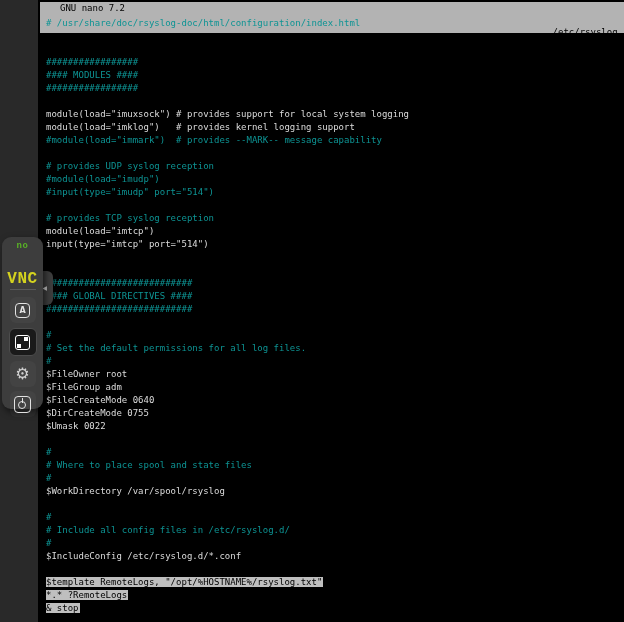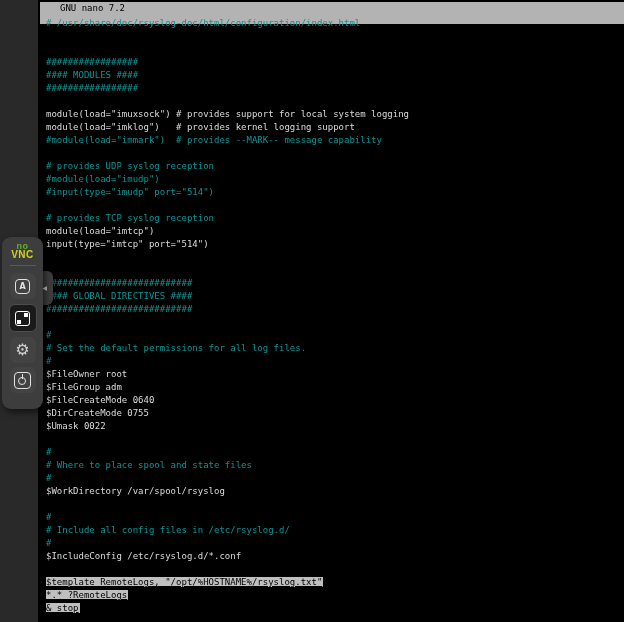--- a/index.html
+++ b/index.html
@@ -11,48 +11,48 @@
   html,body{width:624px;height:622px;overflow:hidden;}
   body{
     position:relative;background:var(--terminal_bg);
     font-family:"DejaVu Sans Mono","Liberation Mono",monospace;
   }
   
   .side-strip{position:absolute;left:0;top:0;width:38px;height:622px;background:var(--strip_bg);}
   
   .terminal{position:absolute;left:38px;top:0;width:586px;height:622px;background:var(--terminal_bg);}
   .titlebar{
-    position:absolute;left:2px;top:2px;right:0;height:22px;background:var(--titlebar_bg);
+    position:absolute;left:2px;top:2px;right:0;height:31px;background:var(--titlebar_bg);
     color:#000;font-size:9px;line-height:13px;display:flex;justify-content:space-between;white-space:pre;
   }
   .titlebar .app{padding-left:20px;}
   .titlebar .file{padding-right:1px;margin-top:24px;}
   .buffer{
     position:absolute;left:8px;top:17px;right:0;bottom:0;
     font-size:9px;line-height:13px;color:var(--fg);white-space:pre;overflow:hidden;
   }
   .tl{height:13px;white-space:pre;}
   .tl .c{color:var(--comment);}
   .tl .p{color:var(--fg);}
-  .tl .sel{background:var(--selection_bg);color:#000;padding:0 1px;margin-left:-1px;text-decoration:underline;}
+  .tl .sel{background:var(--selection_bg);color:#000;padding:0 1px;margin-left:-1px;}
   
   .vnc-handle{
     position:absolute;left:36px;top:271px;width:17px;height:34px;background:var(--panel_bg);
     border-radius:6px;z-index:4;display:flex;align-items:center;justify-content:center;
     box-shadow:2px 2px 5px rgba(0,0,0,.55);cursor:pointer;
   }
   .vnc-handle .tri{color:#c9c9c9;font-size:6px;line-height:6px;font-family:"DejaVu Sans",sans-serif;}
   .vnc-panel{
     position:absolute;left:2px;top:237px;width:41px;height:172px;background:var(--panel_bg);
     border-radius:9px;box-shadow:2px 3px 7px rgba(0,0,0,.6);z-index:5;
     display:flex;flex-direction:column;align-items:center;
   }
-  .vnc-logo{margin-top:5px;text-align:center;font-weight:bold;font-family:Liberation Sans, sans-serif;}
+  .vnc-logo{margin-top:5px;text-align:center;font-weight:bold;font-family:Liberation Mono, monospace;}
   .vnc-logo .l1{display:block;color:var(--logo_no);font-size:9px;line-height:8px;letter-spacing:.5px;}
-  .vnc-logo .l2{display:block;color:var(--logo_vnc);font-size:10px;line-height:10px;letter-spacing:.5px;}
+  .vnc-logo .l2{display:block;color:var(--logo_vnc);font-size:16px;line-height:10px;letter-spacing:.5px;margin-top:24px;}
   .vnc-divider{width:26px;border-top:1px solid #5a5a5a;margin-top:5px;}
   .vbtn{
     width:26px;height:26px;border-radius:6px;display:flex;align-items:center;justify-content:center;
     background:rgba(255,255,255,.03);cursor:pointer;flex:none;
   }
   .vbtn.mt7{margin-top:7px;} .vbtn.mt5{margin-top:5px;} .vbtn.mt4{margin-top:4px;}
   .vbtn.active{width:28px;height:28px;background:#1a1a1a;border:1px solid #4d4d4d;}
   .key-icon{
     width:15px;height:15px;border:1.5px solid var(--icon);border-radius:4px;color:var(--icon);
     font-size:8px;font-weight:bold;display:flex;align-items:center;justify-content:center;

